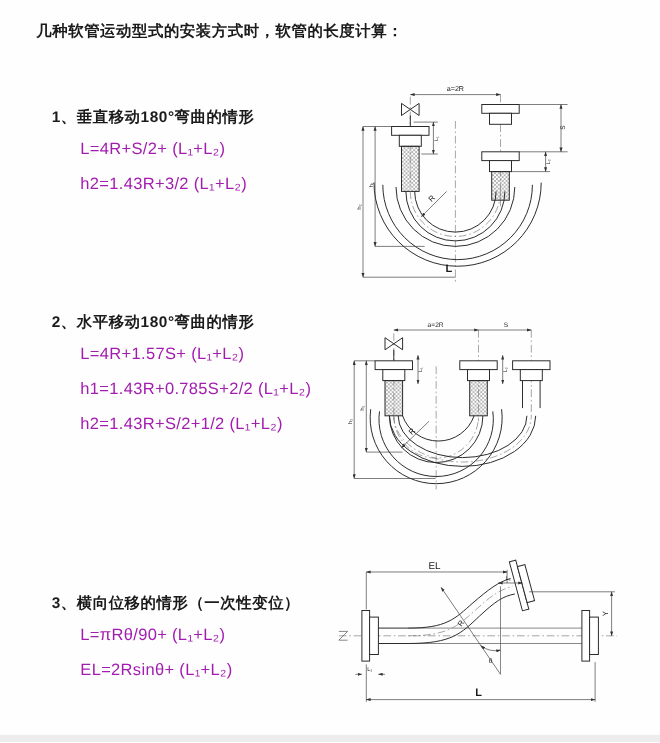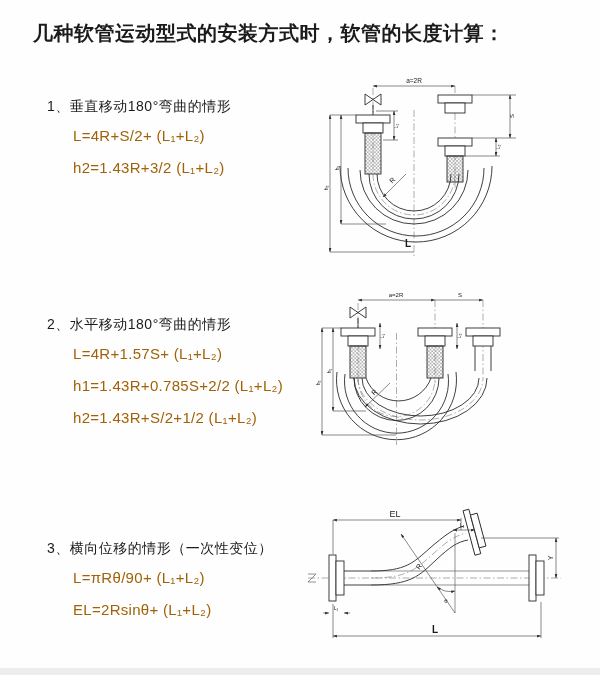--- a/index.html
+++ b/index.html
@@ -1,32 +1,32 @@
 <!DOCTYPE html>
 <html><head>
 <meta charset="utf-8">
 <style>
   html,body{margin:0;padding:0;background:#ffffff;}
   #page{
     position:relative;width:600px;height:675px;background:#fefefe;overflow:hidden;
     font-family:"Liberation Sans","DejaVu Sans",sans-serif;color:#1b1b1b;
   }
   .title{
-    position:absolute;left:33px;top:20px;font-size:20px;font-weight:bold;
+    position:absolute;left:33px;top:20px;font-size:14px;font-weight:bold;
     letter-spacing:0.5px;white-space:nowrap;
   }
   .section{position:absolute;left:47px;}
   .section h3{
-    margin:0 0 12px 0;font-size:14px;font-weight:normal;letter-spacing:0.5px;white-space:nowrap;
+    margin:0 0 12px 0;font-size:14px;font-weight:bold;letter-spacing:0.5px;white-space:nowrap;
   }
   .section p{
     margin:1px 0 17px 26px;font-size:15px;line-height:15px;letter-spacing:0.3px;
-    color:#a16207;white-space:nowrap;font-weight:500;
+    color:#a21caf;white-space:nowrap;font-weight:500;
   }
-  #sec1{top:98px;} #sec2{top:316px;} #sec3{top:540px;}
+  #sec1{top:98px;} #sec2{top:284px;} #sec3{top:540px;}
   svg{position:absolute;overflow:visible;}
   #d1{left:310px;top:70px;} #d2{left:308px;top:283px;} #d3{left:303px;top:508px;}
   .obj{stroke:#2a2a2a;stroke-width:0.9;fill:none;}
   .objf{stroke:#2a2a2a;stroke-width:0.9;fill:#ffffff;}
   .thin{stroke:#4a4a4a;stroke-width:0.6;fill:none;}
   .dim{stroke:#3a3a3a;stroke-width:0.6;fill:none;}
   .cl{stroke:#6a6a6a;stroke-width:0.55;fill:none;stroke-dasharray:7 2.5 1.5 2.5;}
   .lbl{font-family:"Liberation Sans","DejaVu Sans",sans-serif;fill:#1b1b1b;}
   .bottom-strip{position:absolute;left:0;bottom:0;width:600px;height:7px;background:#ededed;}
 </style>

